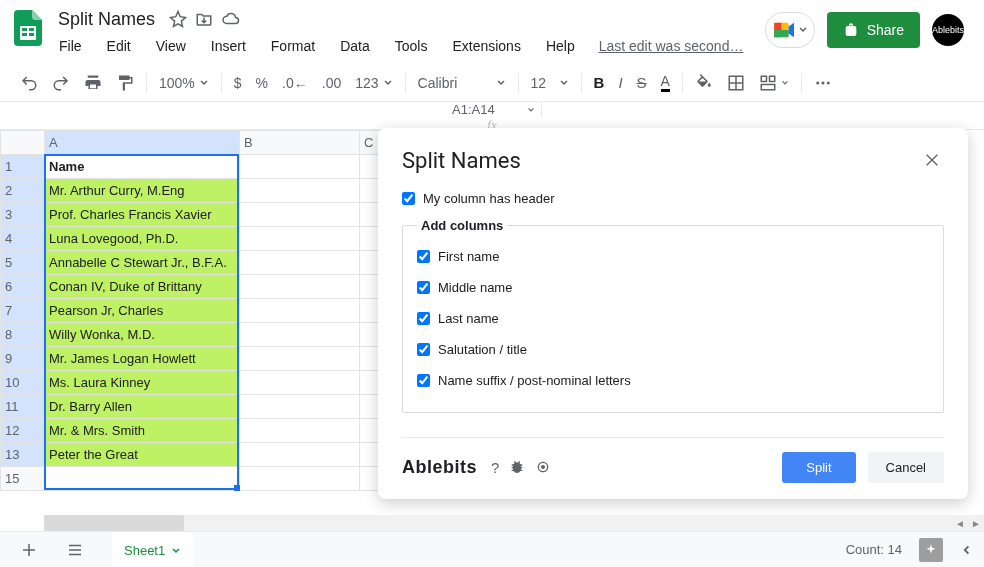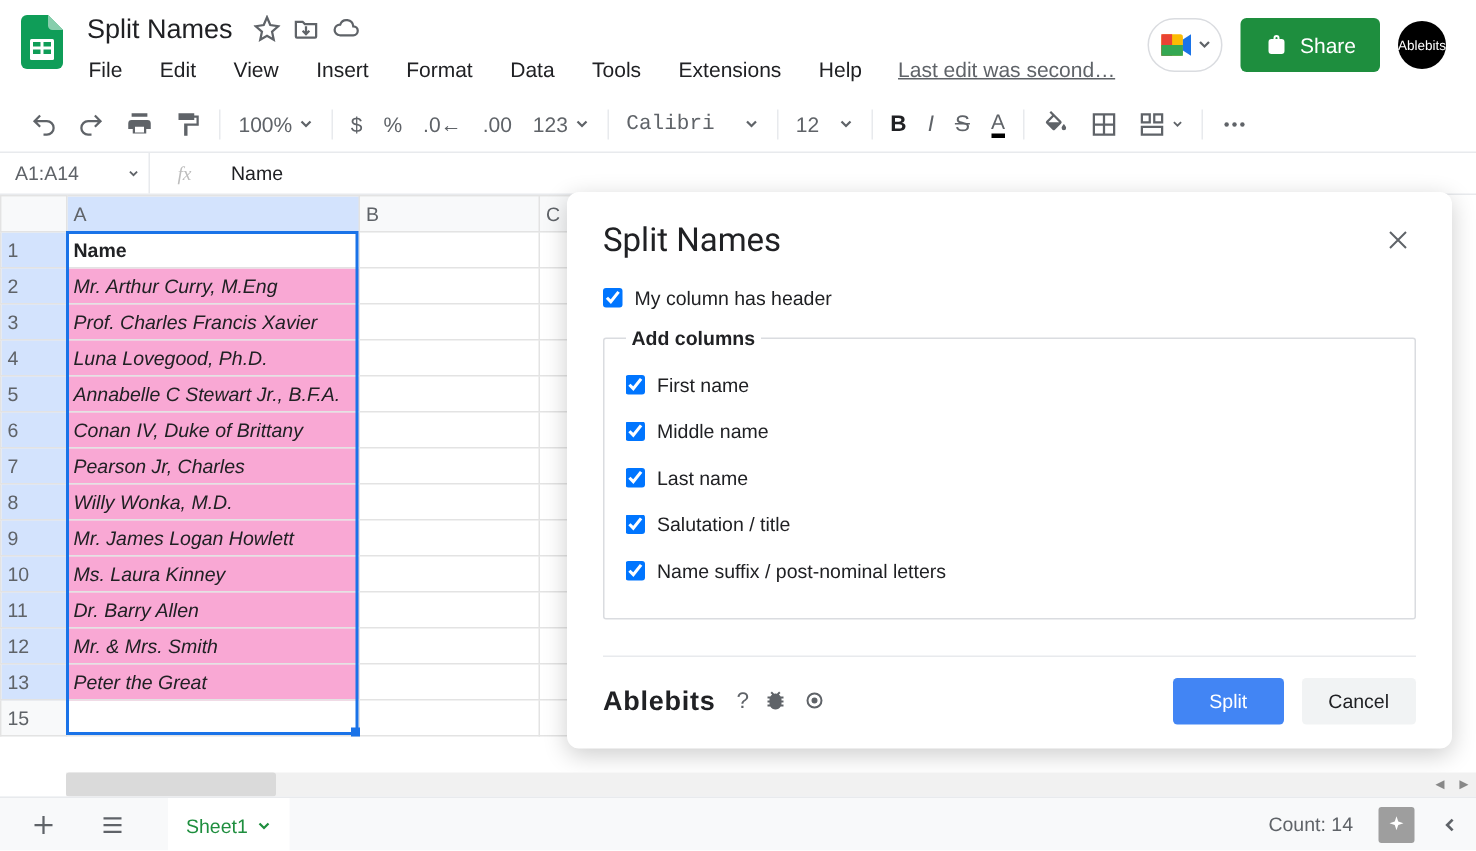--- a/index.html
+++ b/index.html
@@ -72,21 +72,21 @@
   }
   .tb-btn { padding:4px 6px; display:flex; align-items:center; border-radius:2px;}
   .tb-sep { width:1px; height:20px; background:var(--border-light); margin:0 4px;}
   .tb-drop { display:flex; align-items:center; gap:4px; padding:4px 6px;}
   .tb-text { font-size:14px; }
   .color-underline { border-bottom:3px solid #000; padding-bottom:1px; display:inline-block; line-height:14px;}
 
   
   .formula-bar {
     height:28px; border-bottom:1px solid var(--border-light);
-    display:flex; align-items:center;
+    display:flex; align-items:center;flex-direction:column;
   }
   .name-box {
     width:100px; height:100%; border-right:1px solid var(--border-light);
     display:flex; align-items:center; justify-content:space-between;
     padding:0 6px 0 10px; font-size:13px; color:var(--text-light);
   }
   .fx-label { width:46px; text-align:center; font-style:italic; color:#bdbdbd; font-family:serif;}
   .formula-content { flex:1; padding-left:8px; font-size:13px;}
 
   
@@ -102,21 +102,21 @@
     overflow:visible;
   }
   .corner { width:44px; background:#f8f9fa; border-top:none; border-left:none;}
   .col-h { background:#f8f9fa; text-align:center; color:var(--text-light); font-weight:normal;}
   .row-h { width:44px; background:#f8f9fa; text-align:center; color:var(--text-light); font-weight:normal; font-size:12px;}
   .col-a { width:195px; }
   .col-b { width:120px; }
   .col-c { width:120px; }
   .sel-col-h { background:#d3e3fd; }
   .sel-row-h { background:#d3e3fd; }
-  .sel-cell { background:#f9a8d4;font-style:italic; }
+  .sel-cell { background:#bef264; }
   .sel-first { background:#fff; }
   .header-cell { font-weight:bold; }
   .sel-outline {
     position:absolute;
     border:2px solid var(--sel-border);
     pointer-events:none;
     left:44px; top:24px;
     width:195px; height:336px;
   }
   .sel-handle {
@@ -296,21 +296,21 @@
   <div class="tb-btn tb-text">%</div>
   <div class="tb-btn tb-text">.0←</div>
   <div class="tb-btn tb-text">.00</div>
   <div class="tb-drop">
       <span class="tb-text">123</span>
       <svg width="10" height="10" viewBox="0 0 10 10">
         <path d="M2 3l3 3 3-3" stroke="#5f6368" stroke-width="1.5" fill="none"></path>
       </svg>
     </div>
   <div class="tb-sep"></div>
-  <div class="tb-drop" style="min-width:100px;font-family:Liberation Mono, monospace;">
+  <div class="tb-drop" style="min-width:100px;">
       <span class="tb-text">Calibri</span>
       <svg width="10" height="10" viewBox="0 0 10 10" style="margin-left:auto">
         <path d="M2 3l3 3 3-3" stroke="#5f6368" stroke-width="1.5" fill="none"></path>
       </svg>
     </div>
   <div class="tb-sep"></div>
   <div class="tb-drop" style="min-width:50px;">
       <span class="tb-text">12</span>
       <svg width="10" height="10" viewBox="0 0 10 10" style="margin-left:auto">
         <path d="M2 3l3 3 3-3" stroke="#5f6368" stroke-width="1.5" fill="none"></path>

